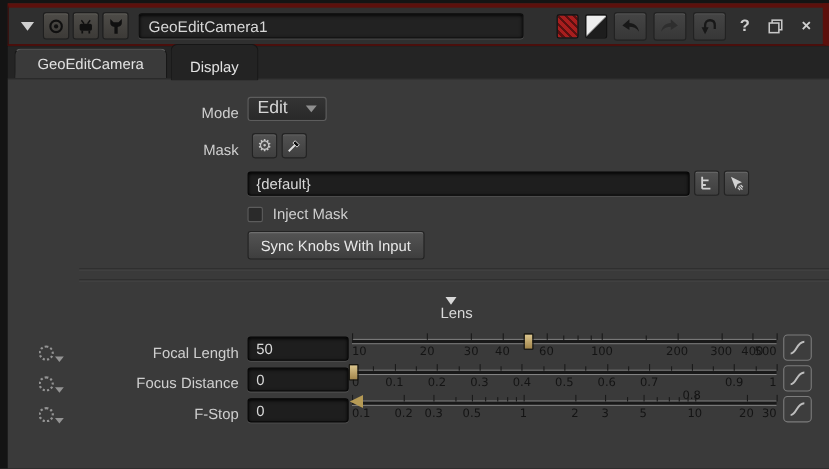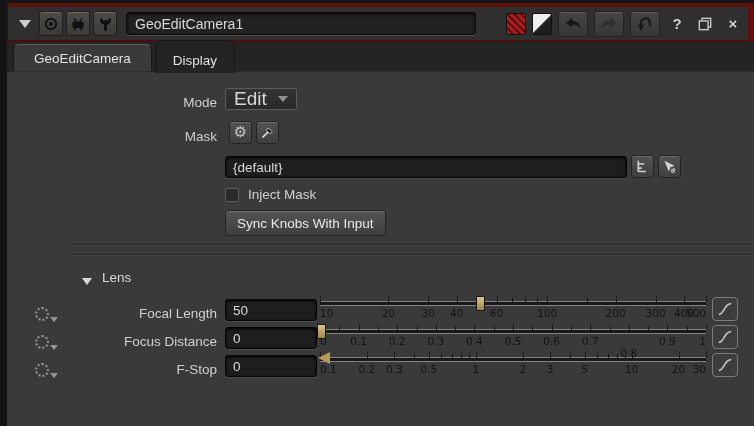--- a/index.html
+++ b/index.html
@@ -64,21 +64,21 @@
   .content{background:#3a3a3a;height:355px;box-sizing:border-box;padding:8px 16px 0 0;}
   .row{display:flex;align-items:flex-end;position:relative;}
   .anim-slot{width:65px;flex:0 0 65px;display:flex;justify-content:flex-start;padding-left:28px;box-sizing:border-box;}
   .anim-wrap{display:flex;align-items:flex-end;gap:1px;}
   .anim-circle{width:10px;height:10px;border:2px dotted #949494;border-radius:50%;}
   .anim-caret{width:0;height:0;border-left:4px solid transparent;border-right:4px solid transparent;border-top:5px solid #949494;margin-bottom:-1px;}
   .lbl{flex:0 0 153px;text-align:right;color:#cfcfcf;font-size:13.5px;padding-right:8px;box-sizing:border-box;white-space:nowrap;}
   .dropdown{
     height:22px;display:flex;align-items:center;padding:0 8px;box-sizing:border-box;
     background:linear-gradient(#343434,#292929);border:1px solid #5d5d5d;border-radius:3px;
-    color:#d6d6d6;font-size:19px;cursor:pointer;
+    color:#d6d6d6;font-size:16px;cursor:pointer;
   }
   .dd-arrow{width:0;height:0;border-left:5px solid transparent;border-right:5px solid transparent;border-top:6px solid #8f8f8f;margin-left:auto;}
   .textfield{
     height:22px;background:#1e1e1e;border:1px solid #050505;border-radius:3px;
     box-shadow:inset 0 1px 3px #000,0 1px 0 #4c4c4c;
     color:#d8d8d8;font-size:13.5px;padding:0 7px;box-sizing:border-box;outline:none;
     font-family:"Liberation Sans","DejaVu Sans",sans-serif;
   }
   .icon-btn{
     width:23px;height:23px;display:flex;align-items:center;justify-content:center;
@@ -90,21 +90,21 @@
     width:14px;height:14px;background:#2a2a2a;border:1px solid #5c5c5c;border-radius:2px;
     box-sizing:border-box;cursor:pointer;
   }
   .cb-label{color:#cfcfcf;font-size:13.5px;margin-left:9px;}
   .push-btn{
     height:24px;padding:0 11px;display:inline-flex;align-items:center;
     background:linear-gradient(#545454,#3e3e3e);border:1px solid #232323;border-radius:3px;
     box-shadow:inset 0 1px 0 #6e6e6e;color:#e8e8e8;font-size:13.5px;cursor:pointer;
   }
   .divider{border:none;border-top:1px solid #292929;border-bottom:1px solid #454545;margin:8px -16px 8px 65px;}
-  .group-header{display:flex;align-items:flex-end;padding:6px 0 8px 75px;cursor:pointer;}
+  .group-header{display:flex;align-items:center;padding:6px 0 8px 75px;cursor:pointer;flex-direction:column;}
   .disclosure{width:0;height:0;border-left:5px solid transparent;border-right:5px solid transparent;border-top:7px solid #d8d8d8;}
   .group-title{color:#d8d8d8;font-size:13.5px;margin-left:10px;}
 
   
   .slider-row{height:28px;}
   .num-input{width:92px;flex:0 0 92px;}
   .slider{position:relative;height:28px;flex:1;margin-left:3px;}
   .groove{position:absolute;left:0;right:0;top:8px;height:3px;background:#191919;border-top:1px solid #828282;border-bottom:1px solid #828282;}
   .tick{position:absolute;top:5px;width:1px;height:4px;background:#1a1a1a;}
   .tick.major{top:3px;height:6px;}

